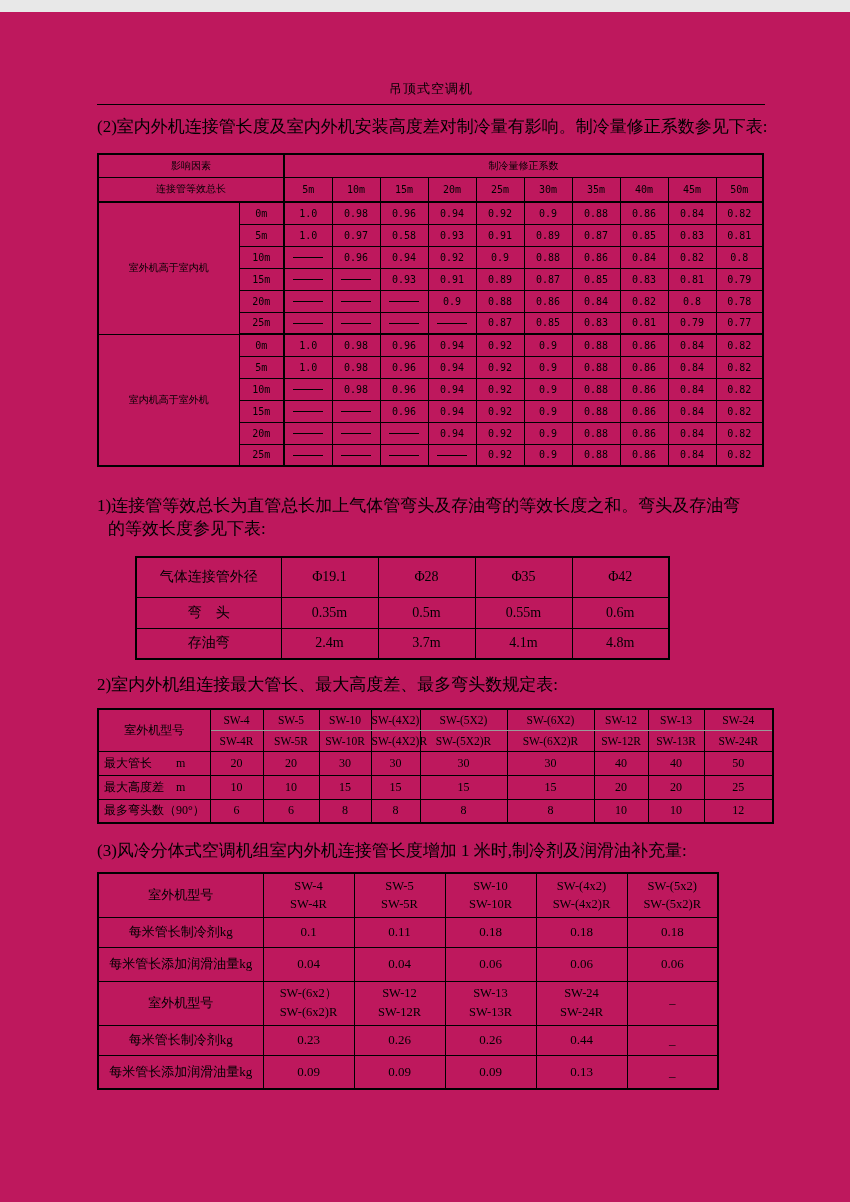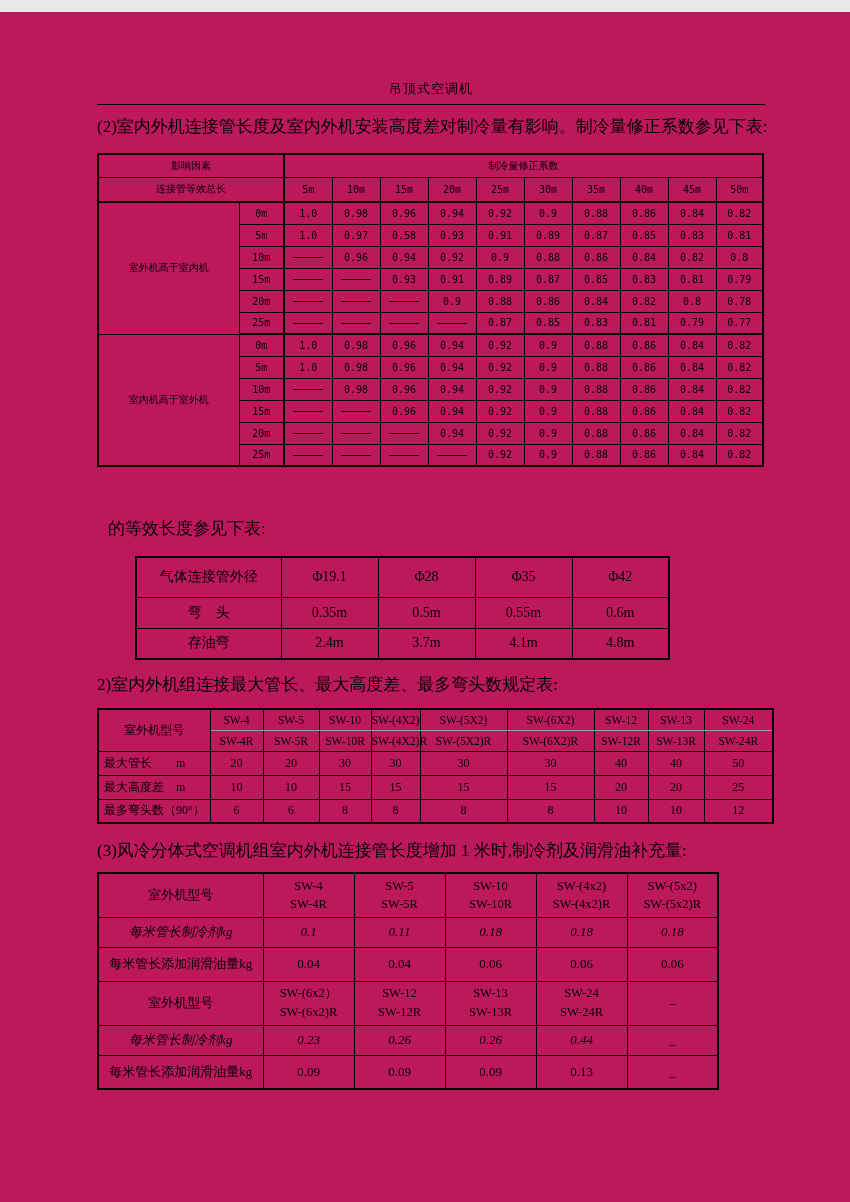--- a/index.html
+++ b/index.html
@@ -43,21 +43,21 @@
   .t3 tr.drow{height:24px;}
   .t3 .mt,.t3 .mb{font-size:11.5px;}
   .t3 .mt{border-bottom:1px solid #9a9a9a;}
   .t3 .mb{border-top:1px solid #9a9a9a;}
   .t3 .llabel{text-align:left;padding-left:5px;}
 
   
   .t4{margin-top:10px;width:620px;font-size:13px;border:2px solid #000;}
   .t4 td,.t4 th{border-width:2px;}
   .t4 tr.model{height:44px;}
-  .t4 tr.d1{height:30px;font-style:italic;}
+  .t4 tr.d1{height:30px;}
   .t4 tr.d2{height:34px;padding-left:24px;}
   .t4 .model-cell{font-size:12.5px;}
   .t4 .model-cell div{line-height:1.5;}
 
   .footer{position:absolute;left:0;top:1114px;width:100%;text-align:center;font-size:13px;}
 </style>
 </head>
 <body>
 
 <div class="page">
@@ -258,20 +258,21 @@
             <td class="num">0.9</td>
             <td class="num">0.88</td>
             <td class="num">0.86</td>
             <td class="num">0.84</td>
             <td class="num">0.82</td>
           </tr>
         </tbody>
     </table>
 
     <p class="para note1">
+      <span>1)连接管等效总长为直管总长加上气体管弯头及存油弯的等效长度之和。弯头及存油弯</span>
       <br>
       <span class="indent2">的等效长度参见下表:</span>
     </p>
 
     <table class="doc t2">
       <colgroup>
         <col style="width:145px">
           <col style="width:97px">
           <col style="width:97px">
           <col style="width:97px">

